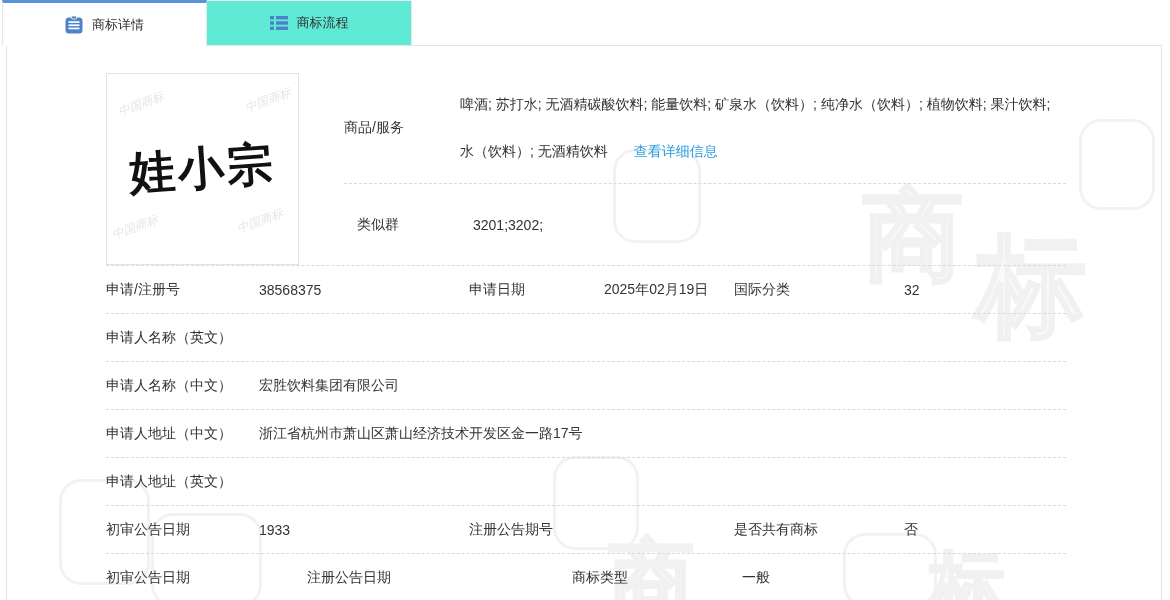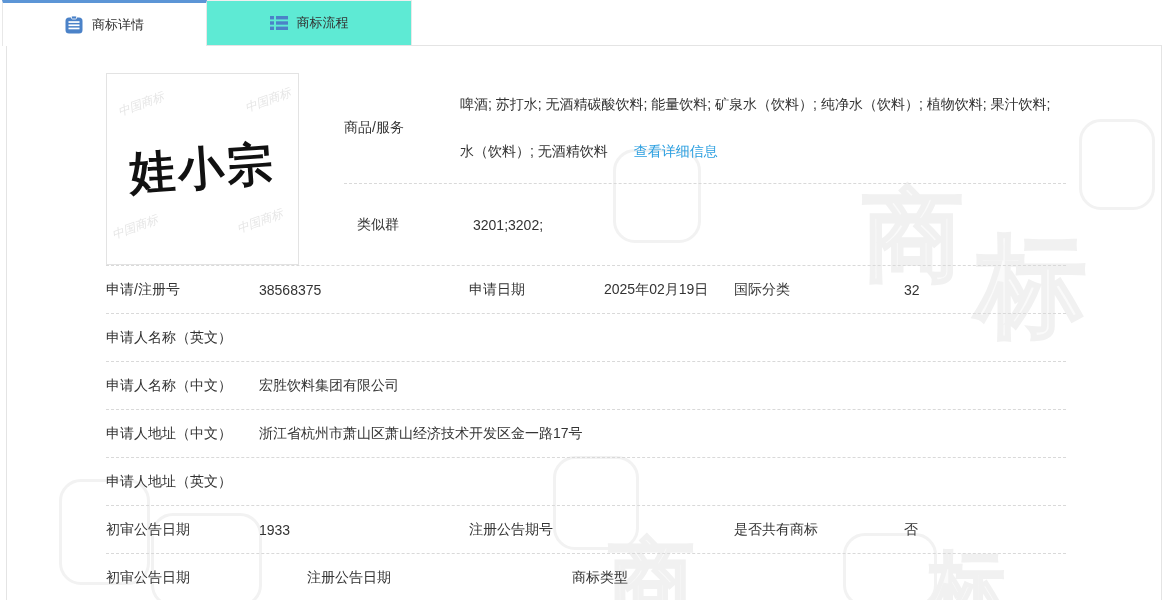--- a/index.html
+++ b/index.html
@@ -153,17 +153,18 @@
         <span class="w-v2"></span>
         <span class="cell-label w-l3">是否共有商标</span>
         <span class="w-v3">否</span>
       </div>
 
       <div class="row">
         <span class="cell-label w-l1">初审公告日期</span>
         <span class="cell-label w-l2">注册公告日期</span>
         <span class="w-v2"></span>
         <span class="cell-label w-l3">商标类型</span>
+        <span class="w-v3">一般</span>
       </div>
 
     </div>
   </div>
 </div>
 
 </body></html>

